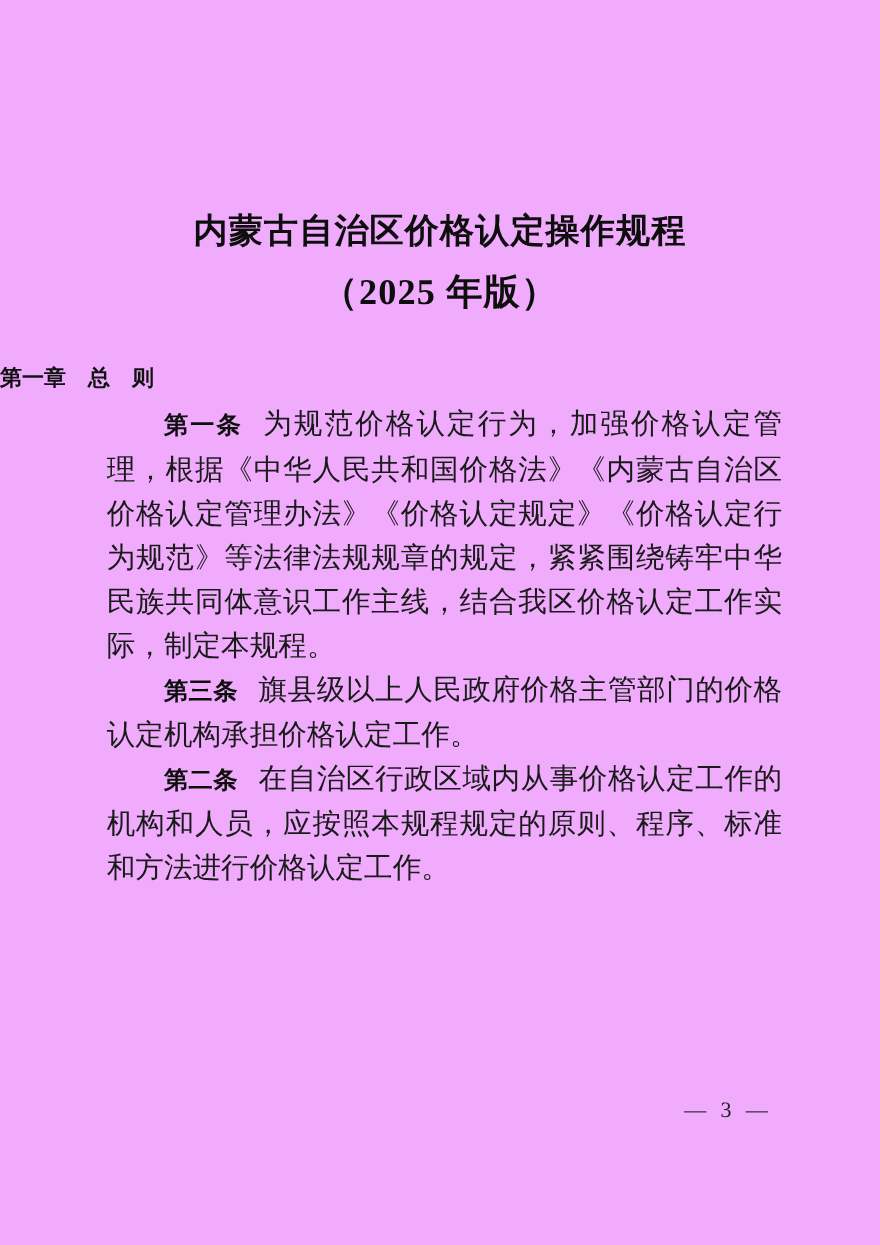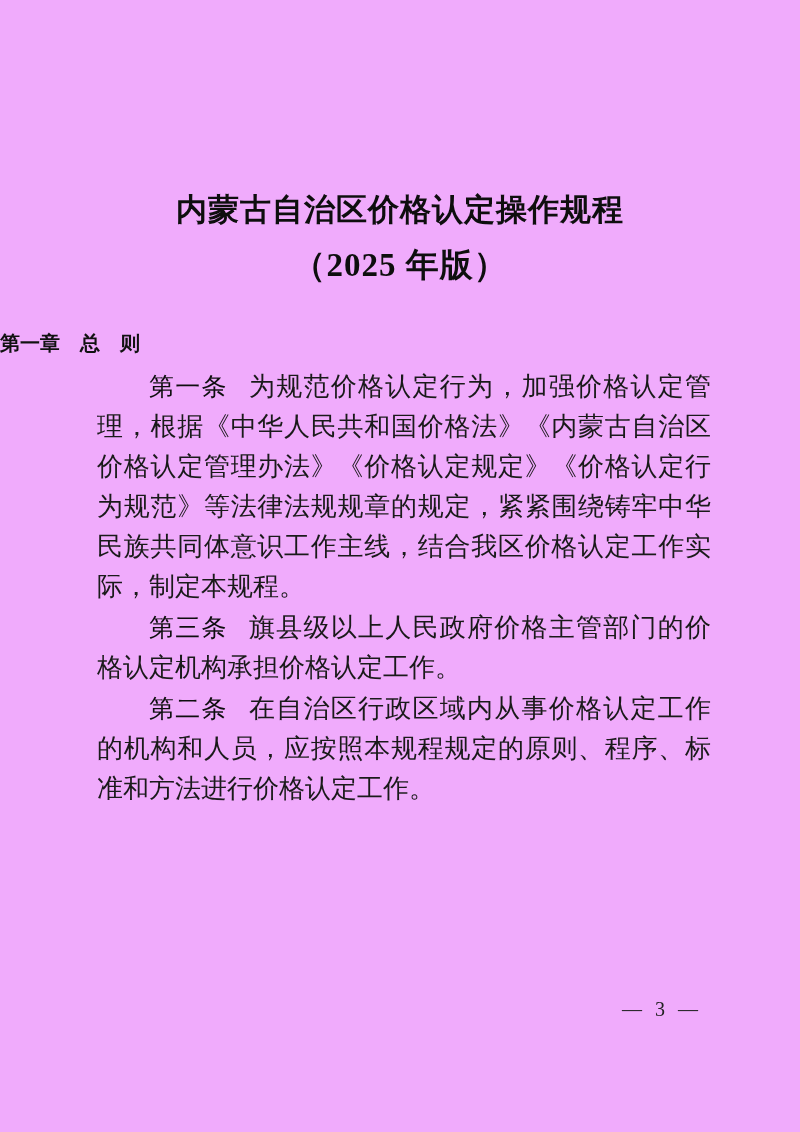--- a/index.html
+++ b/index.html
@@ -58,25 +58,25 @@
   }
   .article {
     margin: 0;
     font-size: 26px;
     line-height: 40px;
     text-align: justify;
     text-indent: 2em;
     color: #1a1a1a;
   }
   .article .art-label {
-    font-weight: normal;
+    font-weight: bold;
     margin-right: 0.85em;
     color: #0e0e0e;
     font-family: "Liberation Sans", "DejaVu Sans", sans-serif;
-    font-size: 25px;
+    font-size: 22px;
   }
   .page-footer {
     position: absolute;
     top: 998px;
     right: 98px;
     font-size: 20px;
     letter-spacing: 4px;
     color: #222222;
   }
 </style>

